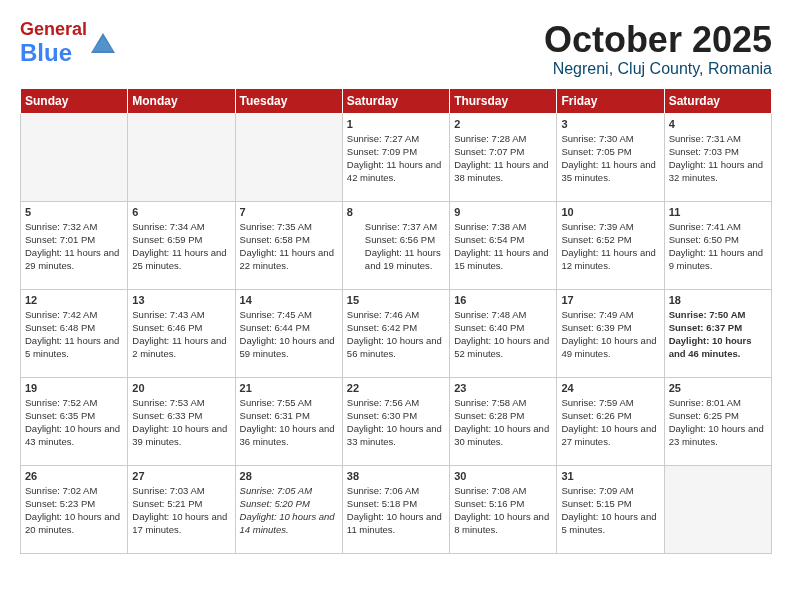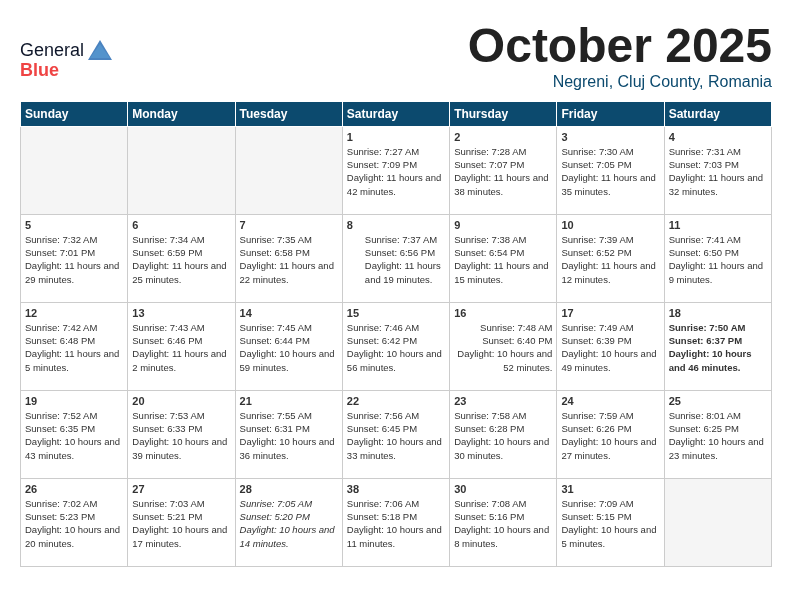--- a/index.html
+++ b/index.html
@@ -20,54 +20,53 @@
       display: flex;
       align-items: center;
     }
     .logo-text {
       display: flex;
       flex-direction: column;
       line-height: 1.1;
     }
     .logo-general {
       font-size: 18px;
-      font-weight: normal;
-      color: #0f172a;
-      margin-top: 21px;
+      font-weight: bold;
+      color: #b91c1c;
     }
     .logo-blue {
-      font-size: 18px;
-      font-weight: bold;
-      color: #ef4444;
+      font-size: 24px;
+      font-weight: bold;
+      color: #3b82f6;
     }
     .logo-icon {
       width: 28px;
       height: 28px;
       margin-left: 2px;
     }
     .title-block {
       text-align: right;
     }
     .month-title {
-      font-size: 48px;
+      font-size: 36px;
       font-weight: bold;
       color: #222;
       line-height: 1.1;
     }
     .subtitle {
       font-size: 16px;
       color: #0c4a6e;
     }
     table {
       width: 100%;
       border-collapse: collapse;
       table-layout: fixed;
     }
     th {
-      background-color: #0c4a6e;
+      background-color: #b91c1c;
       color: #fff;
       font-size: 12px;
       font-weight: bold;
       padding: 5px 4px;
       text-align: left;
       border: 1px solid #fff;
     }
     td {
       border: 1px solid #ccc;
       vertical-align: top;
@@ -216,21 +215,21 @@
 Daylight: 10 hours and 59 minutes.</div>
         </td>
         <td>
           <span class="day-num">15</span>
           <div class="cell-text" style="white-space: pre-line;">Sunrise: 7:46 AM
 Sunset: 6:42 PM
 Daylight: 10 hours and 56 minutes.</div>
         </td>
         <td>
           <span class="day-num">16</span>
-          <div class="cell-text" style="white-space: pre-line; text-align: right;">Sunrise: 7:48 AM
+          <div class="cell-text" style="white-space: pre-line;">Sunrise: 7:48 AM
 Sunset: 6:40 PM
 Daylight: 10 hours and 52 minutes.</div>
         </td>
         <td>
           <span class="day-num">17</span>
           <div class="cell-text" style="white-space: pre-line;">Sunrise: 7:49 AM
 Sunset: 6:39 PM
 Daylight: 10 hours and 49 minutes.</div>
         </td>
         <td>
@@ -255,21 +254,21 @@
         </td>
         <td>
           <span class="day-num">21</span>
           <div class="cell-text" style="white-space: pre-line;">Sunrise: 7:55 AM
 Sunset: 6:31 PM
 Daylight: 10 hours and 36 minutes.</div>
         </td>
         <td>
           <span class="day-num">22</span>
           <div class="cell-text" style="white-space: pre-line;">Sunrise: 7:56 AM
-Sunset: 6:45 PM
+Sunset: 6:30 PM
 Daylight: 10 hours and 33 minutes.</div>
         </td>
         <td>
           <span class="day-num">23</span>
           <div class="cell-text" style="white-space: pre-line;">Sunrise: 7:58 AM
 Sunset: 6:28 PM
 Daylight: 10 hours and 30 minutes.</div>
         </td>
         <td>
           <span class="day-num">24</span>

